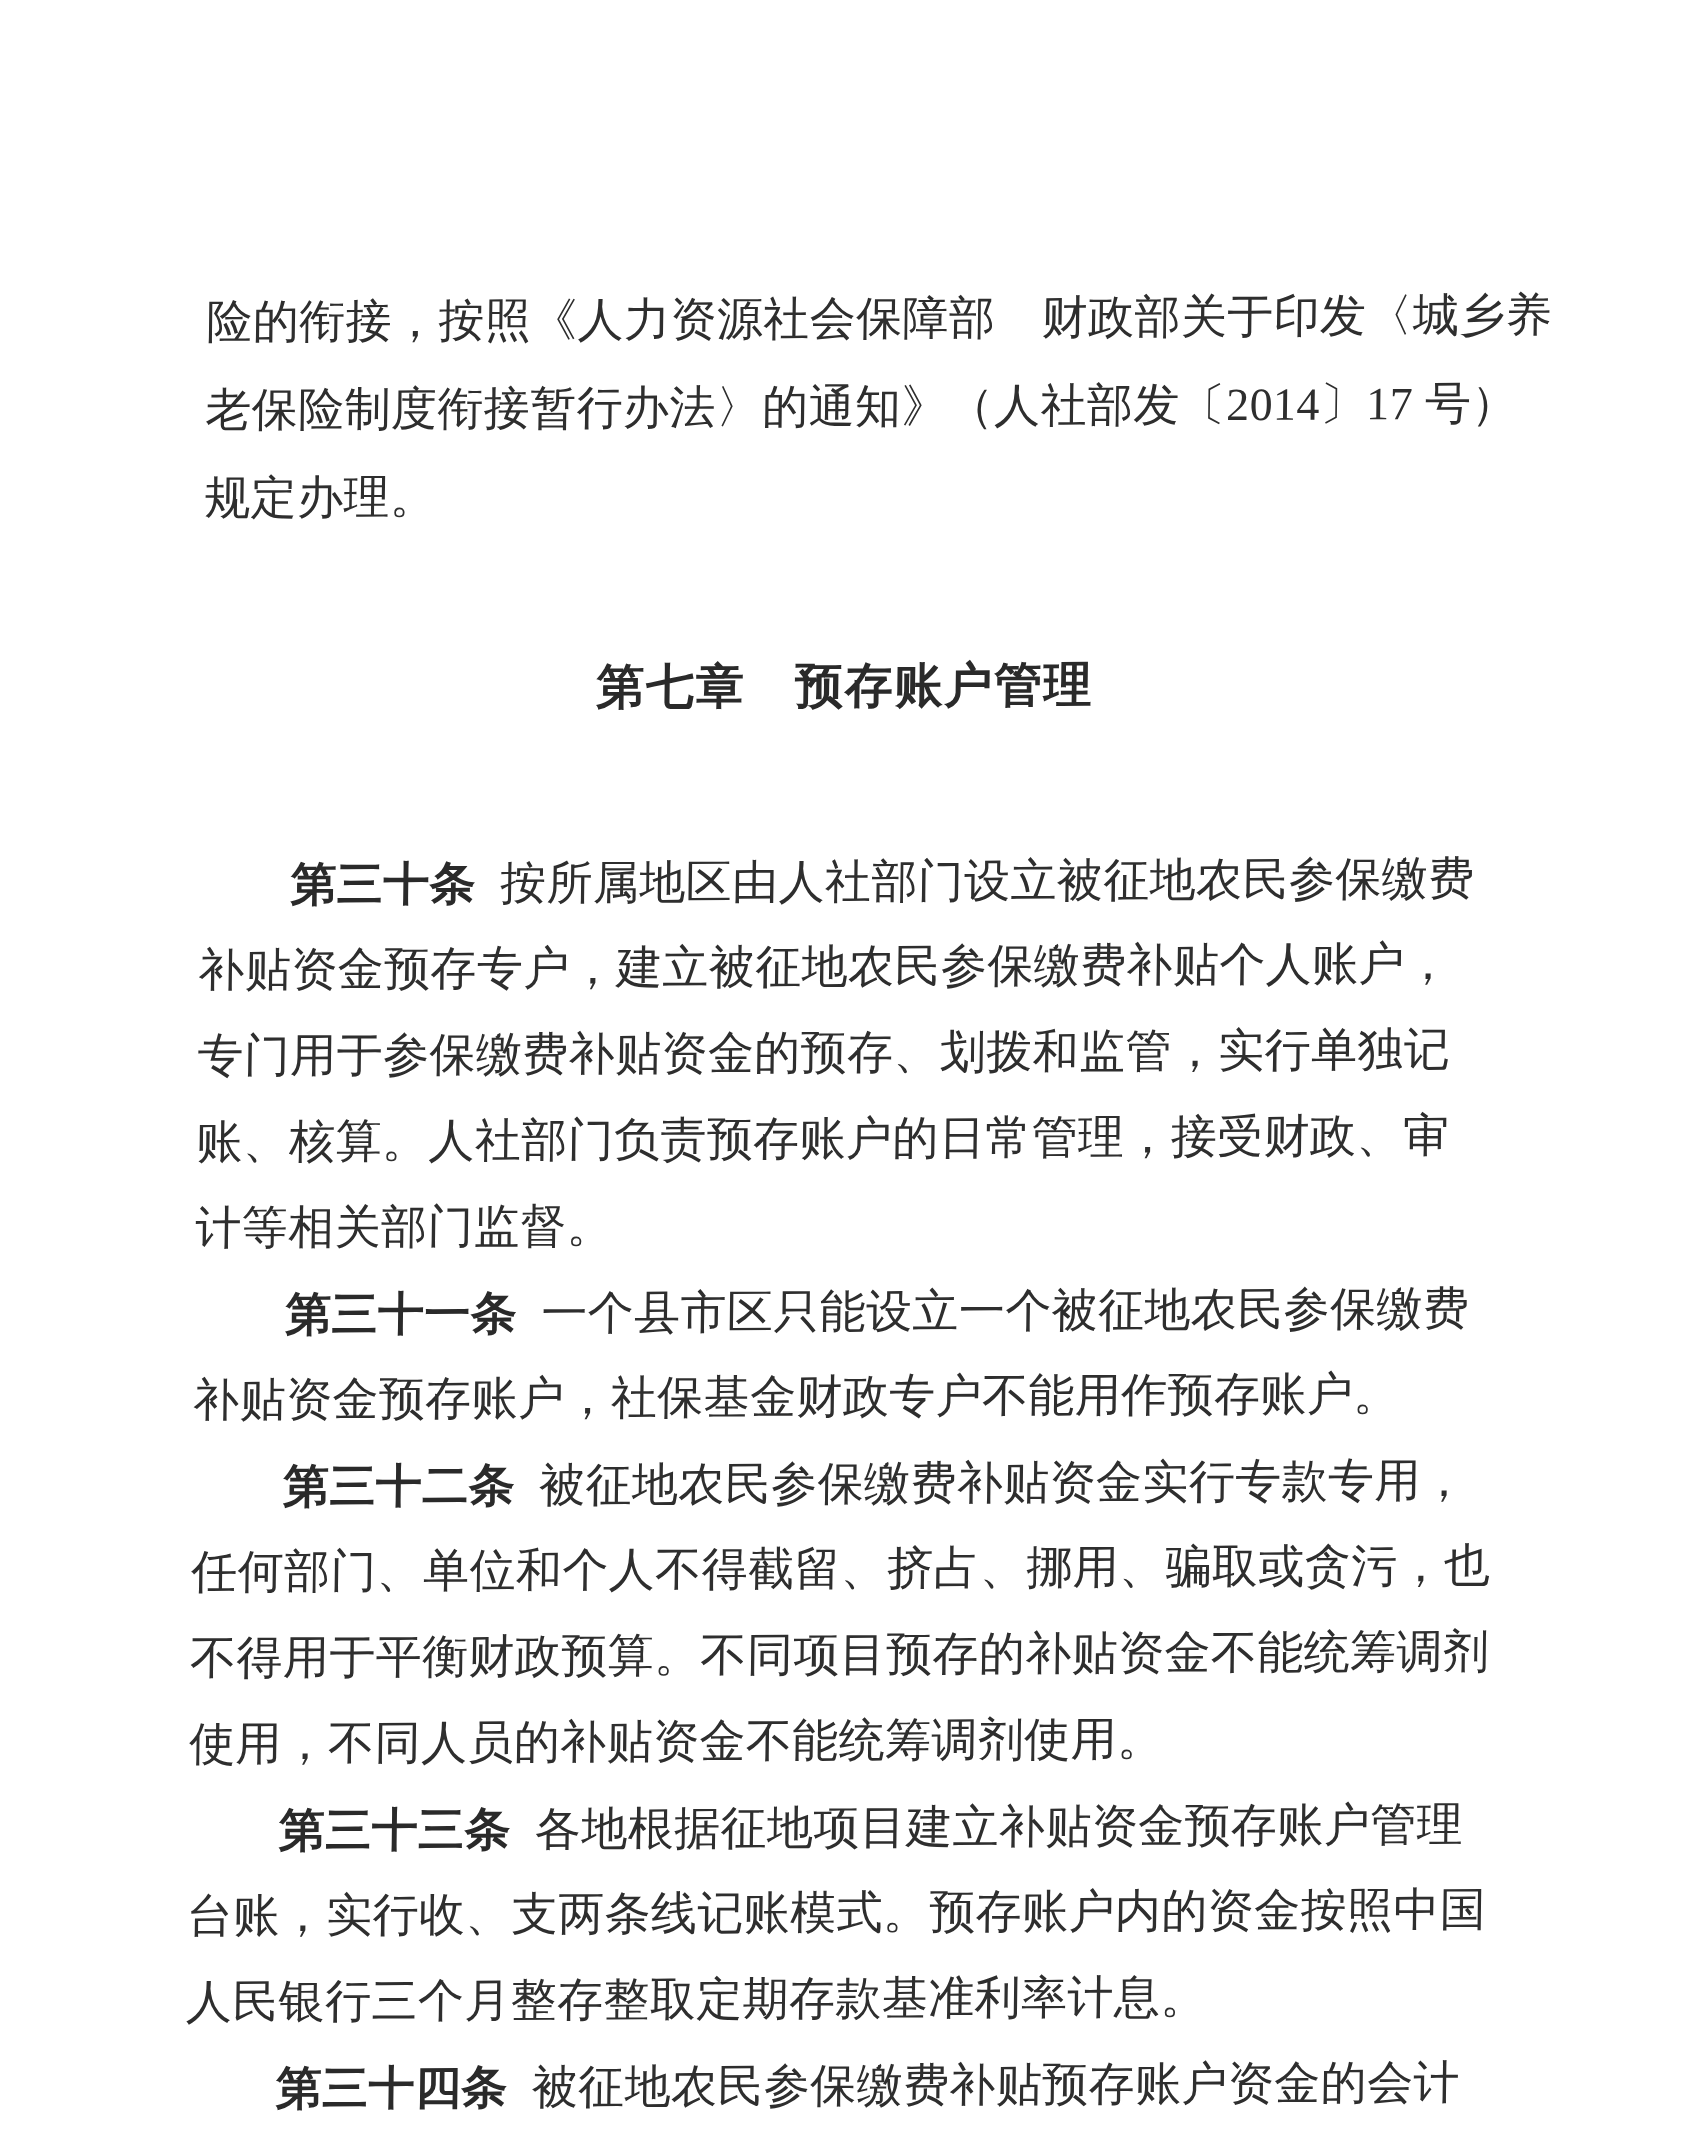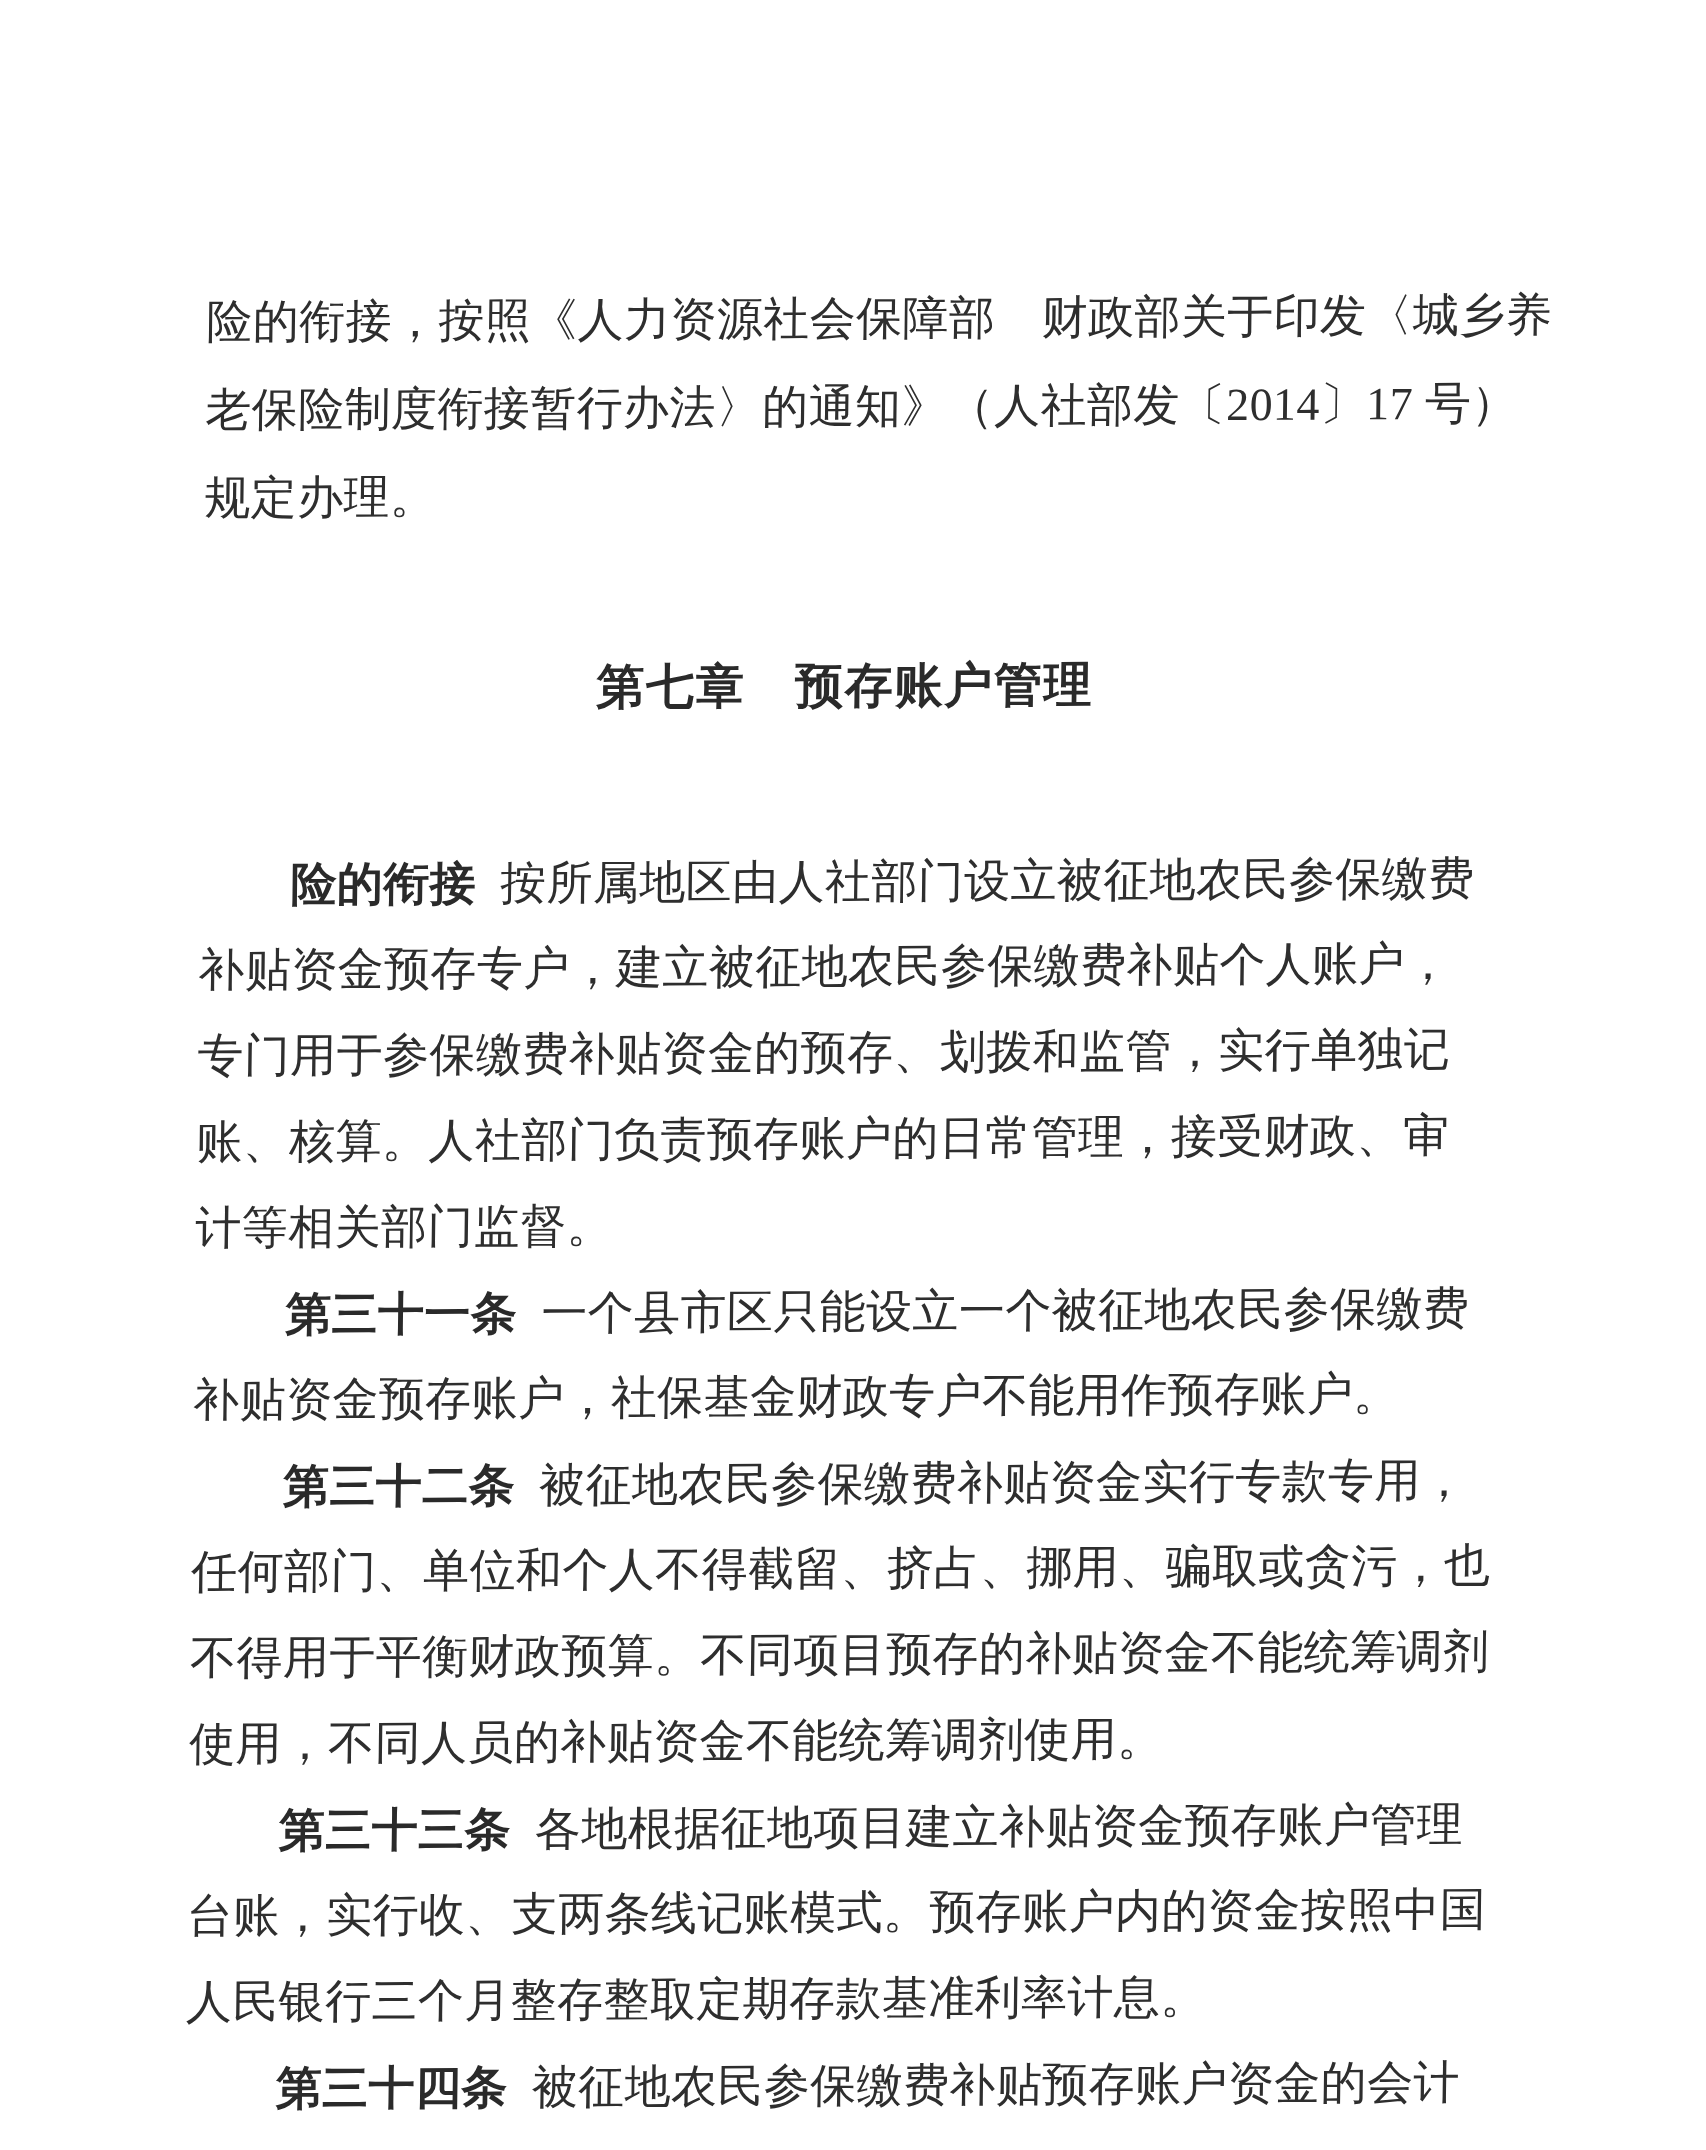--- a/index.html
+++ b/index.html
@@ -59,21 +59,21 @@
       <div class="line">老保险制度衔接暂行办法〉的通知》（人社部发〔2014〕17 号）</div>
       <div class="line">规定办理。</div>
     </div>
 
     <div class="chapter-heading">第七章　预存账户管理</div>
 
     <div class="articles">
 
       <div>
         <div class="line indent">
-          <span class="art-num">险的衔接</span><span>按所属地区由人社部门设立被征地农民参保缴费</span>
+          <span class="art-num">第三十条</span><span>按所属地区由人社部门设立被征地农民参保缴费</span>
         </div>
         <div class="line">补贴资金预存专户，建立被征地农民参保缴费补贴个人账户，</div>
         <div class="line">专门用于参保缴费补贴资金的预存、划拨和监管，实行单独记</div>
         <div class="line">账、核算。人社部门负责预存账户的日常管理，接受财政、审</div>
         <div class="line">计等相关部门监督。</div>
       </div>
 
       <div>
         <div class="line indent">
           <span class="art-num">第三十一条</span><span>一个县市区只能设立一个被征地农民参保缴费</span>

